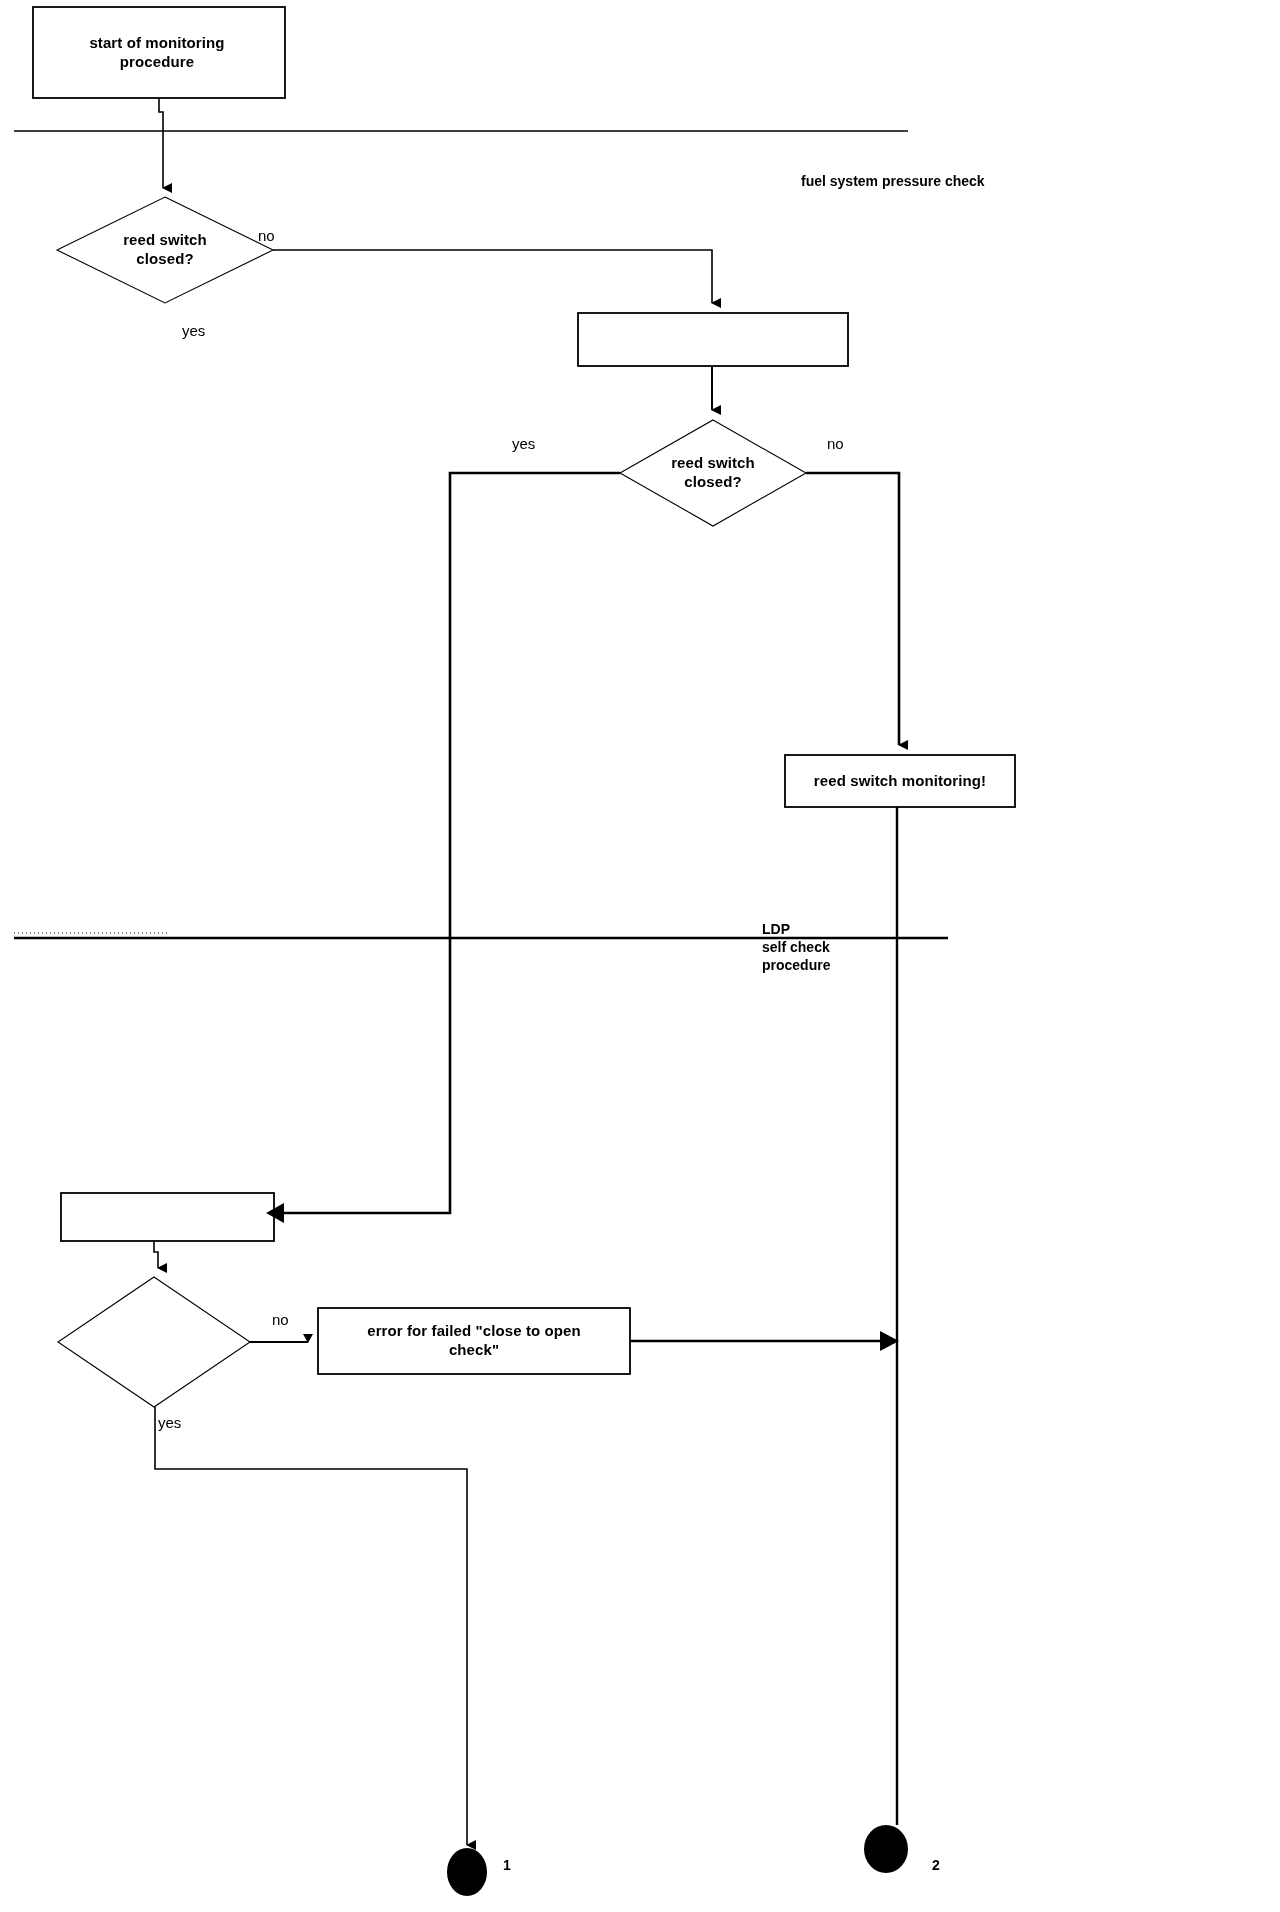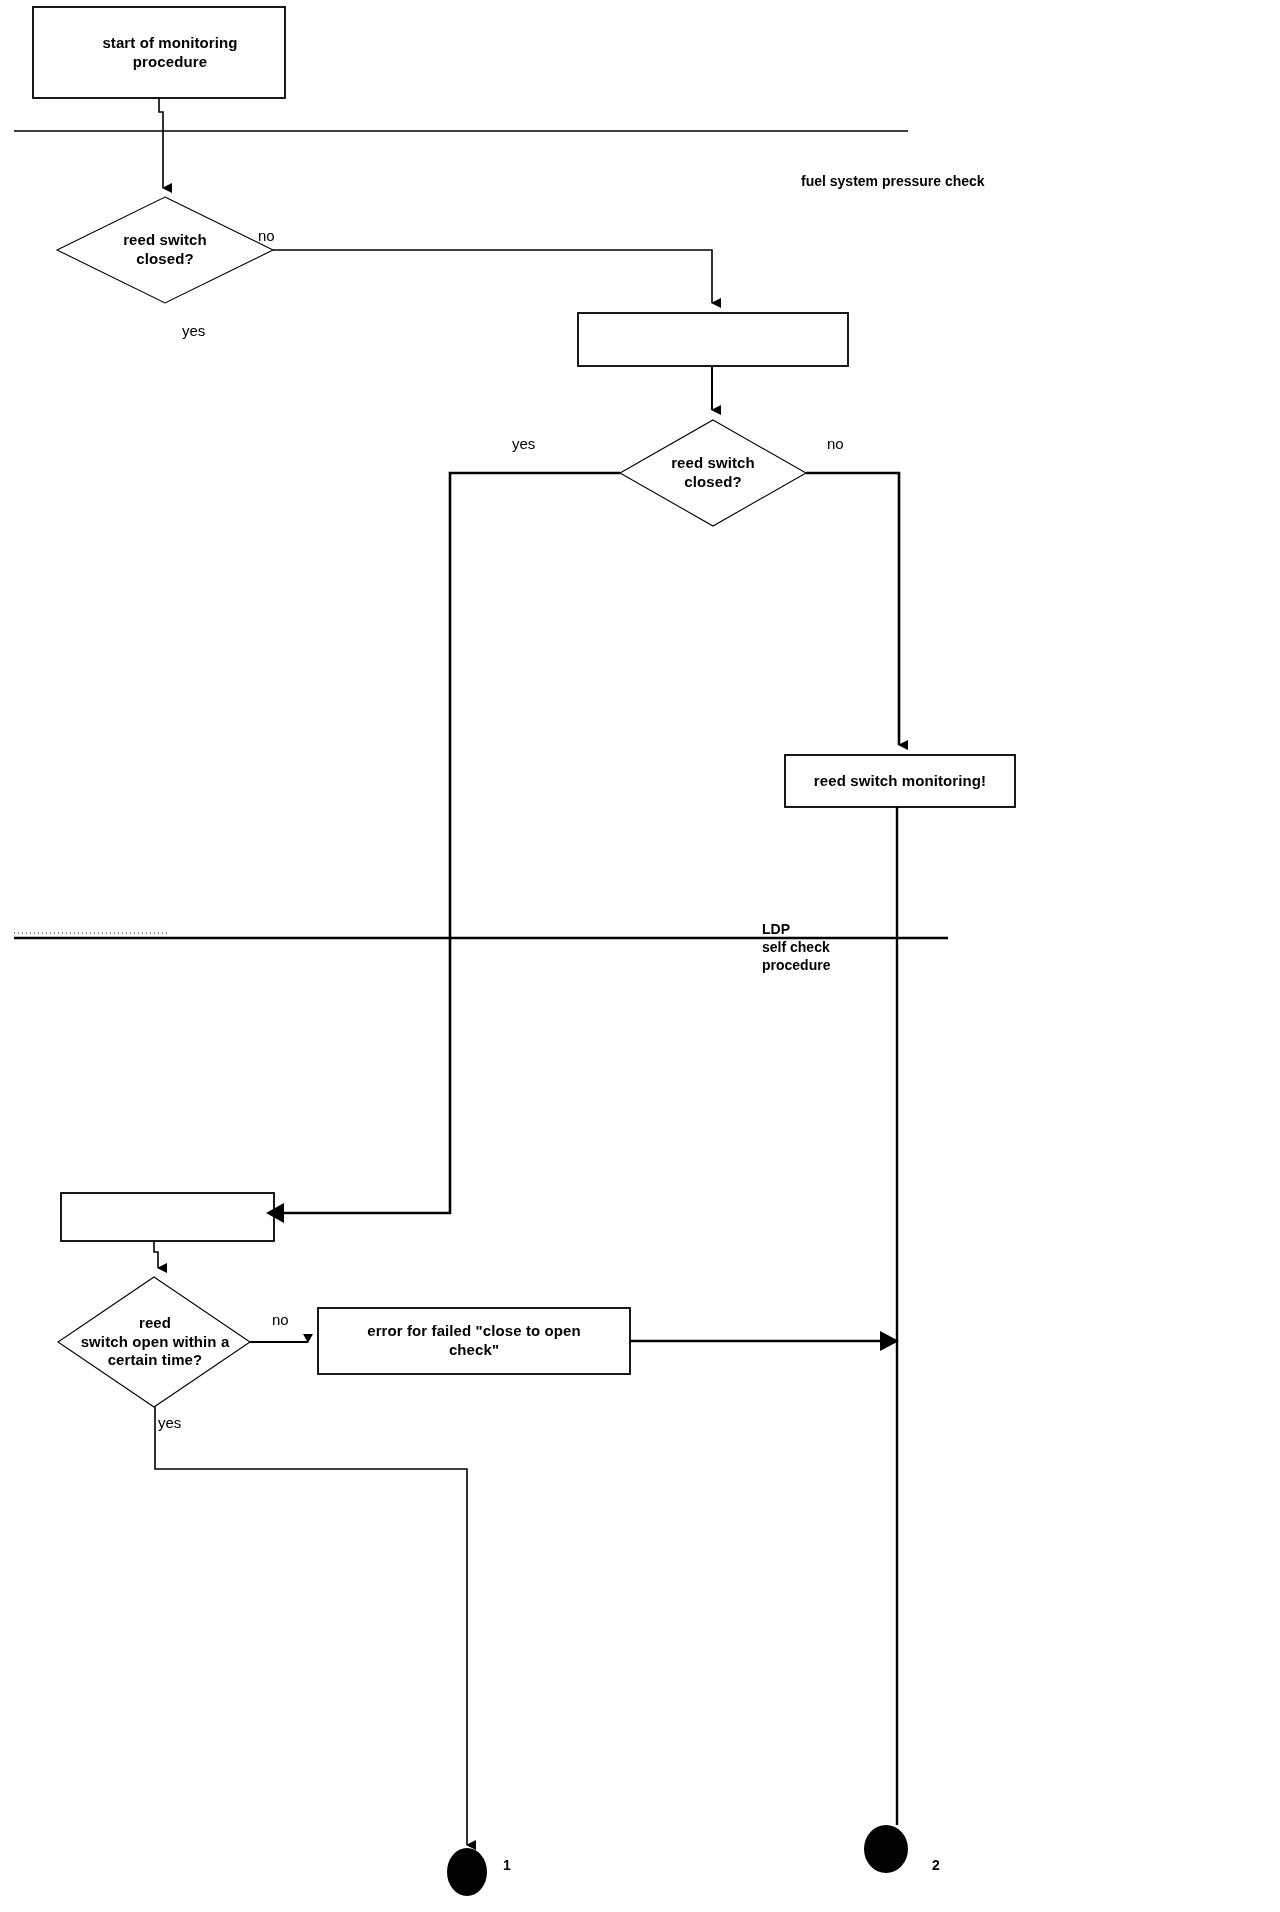--- a/index.html
+++ b/index.html
@@ -107,36 +107,33 @@
 
     <path d="M630,1341 L888,1341" fill="none" stroke="#000" stroke-width="2.6"></path>
     <path d="M880,1331 L880,1351 L899,1341 z" fill="#000"></path>
 
     <path d="M155,1407 L155,1469 L467,1469 L467,1845" fill="none" stroke="#000" stroke-width="1.6" marker-end="url(#arrowDown)"></path>
 
     <ellipse cx="467" cy="1872" rx="20" ry="24" fill="#000"></ellipse>
     <ellipse cx="886" cy="1849" rx="22" ry="24" fill="#000"></ellipse>
   </svg>
 
-  <div class="node-text" style="left:44px; top:7px; width:252px; height:91px;">start of monitoring
+  <div class="node-text" style="left:31px; top:7px; width:252px; height:91px;">start of monitoring
 procedure</div>
 
   <div class="node-text" style="left:85px; top:220px; width:160px; height:60px;">reed switch
 closed?</div>
 
 
   <div class="node-text" style="left:633px; top:443px; width:160px; height:60px;">reed switch
 closed?</div>
 
   <div class="node-text" style="left:785px; top:755px; width:230px; height:52px;">reed switch monitoring!</div>
 
 
-  <div class="node-text" style="left:44px; top:1305px; width:222px; height:74px;">reed
-switch open within  a
-certain time?</div>
 
   <div class="node-text" style="left:318px; top:1308px; width:312px; height:66px;">error for failed "close to open
 check"</div>
 
   <div class="edge-label" style="left:258px; top:227px;">no</div>
 
   <div class="edge-label" style="left:182px; top:322px;">yes</div>
 
   <div class="edge-label" style="left:512px; top:435px;">yes</div>
 

